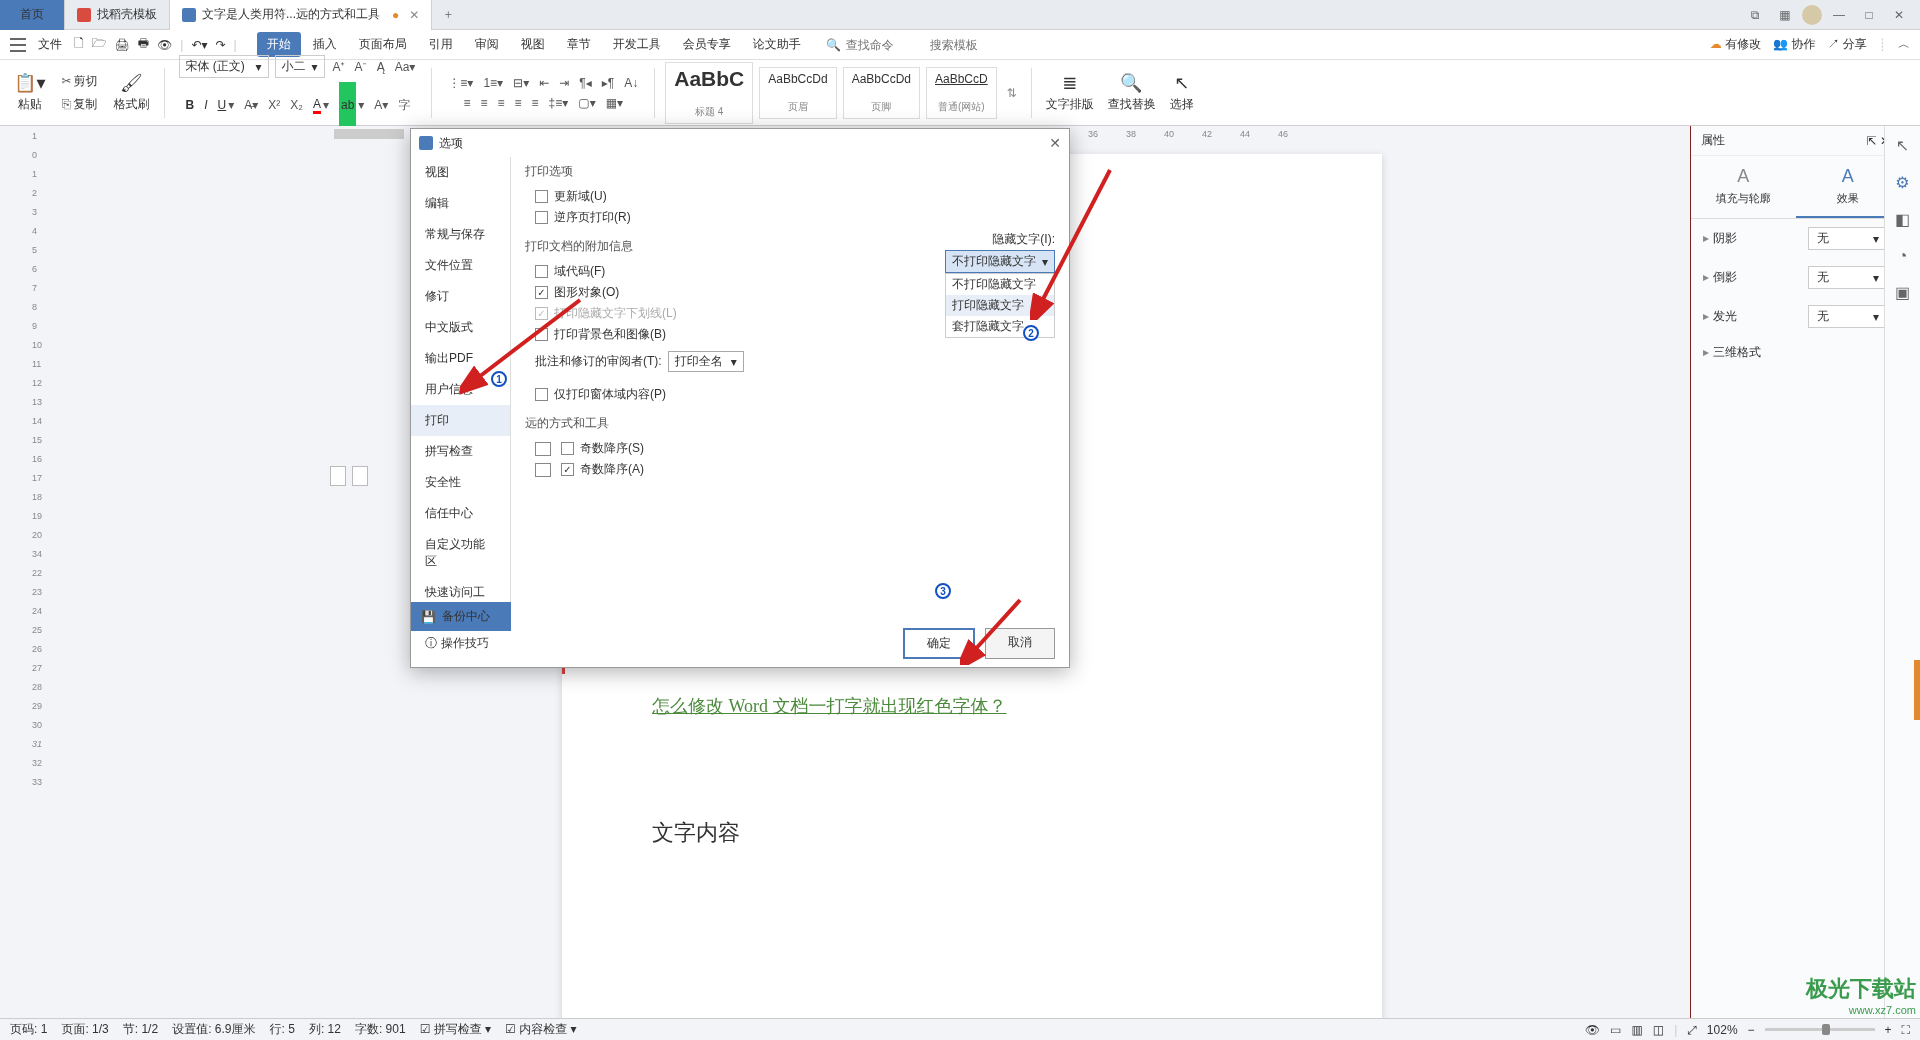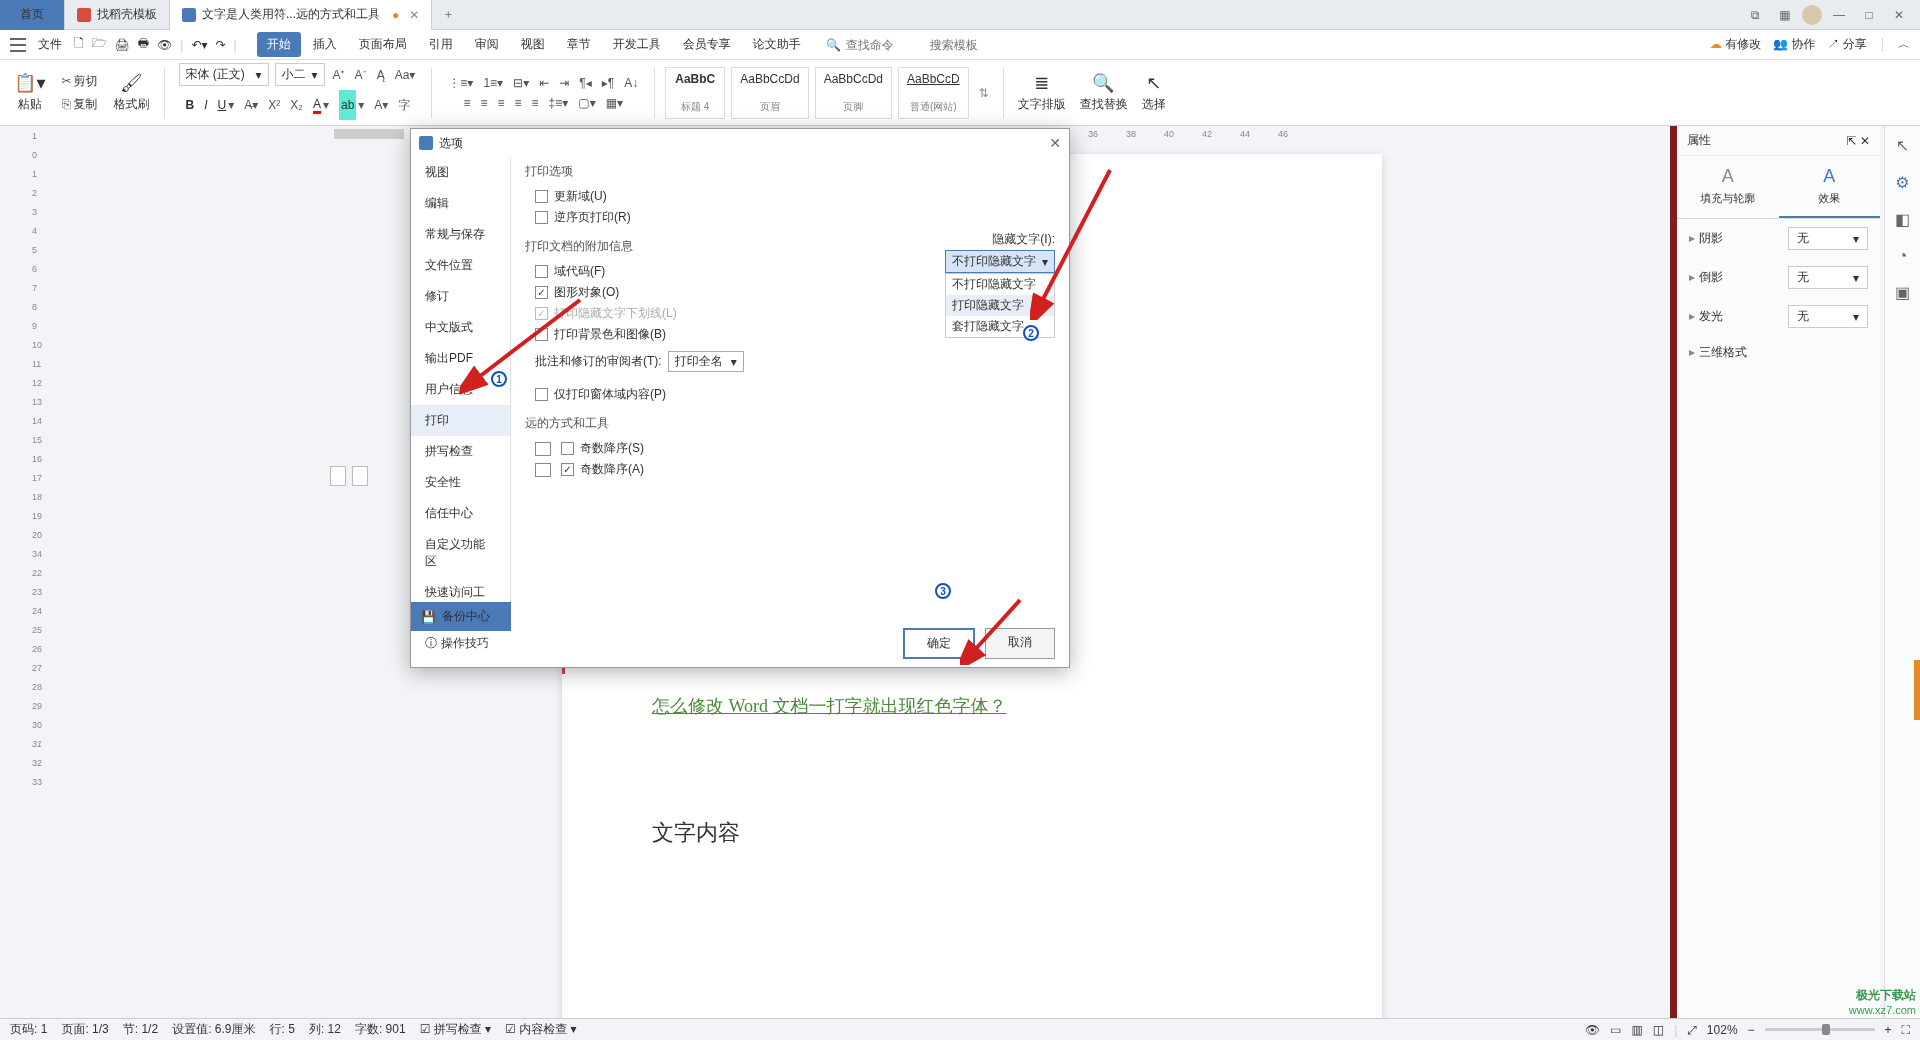--- a/index.html
+++ b/index.html
@@ -44,21 +44,21 @@
 .hruler .tick{position:absolute;top:3px;font-size:9px;color:#888}
 .hruler .grayzone{position:absolute;top:3px;height:10px;background:#ccc}
 .page-wrap{position:absolute;top:18px;left:24px;right:0;bottom:0;overflow:hidden}
 .page{width:820px;min-height:1000px;background:#fff;margin:10px auto;box-shadow:0 2px 8px rgba(0,0,0,.15);padding:80px 90px;position:relative}
 .page .redmark{position:absolute;left:0;top:20px;width:3px;height:50px;background:#e04040}
 .page .redmark2{position:absolute;left:0;top:490px;width:3px;height:30px;background:#e04040}
 .greenlink{color:#4a8a3a;text-decoration:underline;font-size:18px;font-family:SimSun}
 .doc-h2{font-size:22px;font-family:SimSun;margin-top:100px}
 .side-thumbs{position:absolute;left:330px;top:340px;display:flex;gap:6px}
 .thumb{width:16px;height:20px;border:1px solid #bbb;background:#fff}
-.panel-r{position:absolute;right:40px;top:126px;width:210px;bottom:22px;background:#fafbfc;border-left:7px solid #7f1d1d}
+.panel-r{position:absolute;right:20px;top:126px;width:210px;bottom:22px;background:#fafbfc;border-left:1px solid #7f1d1d}
 .panel-hdr{display:flex;justify-content:space-between;padding:6px 10px;border-bottom:1px solid #eee;align-items:center}
 .panel-tabs{display:flex;gap:0;border-bottom:1px solid #ddd}
 .panel-tab{flex:1;text-align:center;padding:10px 0;cursor:pointer}
 .panel-tab .ico{font-size:18px;color:#888}
 .panel-tab.active{border-bottom:2px solid #4a7ab8}
 .panel-tab.active .ico{color:#4a7ab8}
 .panel-tab .lbl{font-size:11px;margin-top:4px}
 .panel-sec{padding:8px 12px;display:flex;justify-content:space-between;align-items:center}
 .panel-sec .arrow{color:#888;margin-right:4px}
 .sel{border:1px solid #ccc;padding:2px 8px;min-width:80px;display:flex;justify-content:space-between;align-items:center;background:#fff}
@@ -92,21 +92,21 @@
 .dlg-btns{margin-left:auto;display:flex;gap:10px}
 .dlg-btn{border:1px solid #999;padding:5px 22px;background:#f4f4f4;cursor:pointer}
 .dlg-btn.primary{border:2px solid #4a7ab8;background:#fff}
 .badge{width:16px;height:16px;border:2px solid #1050c0;border-radius:50%;color:#1050c0;font-size:10px;font-weight:bold;display:inline-flex;align-items:center;justify-content:center;background:#fff}
 .statusbar{position:absolute;left:0;right:0;bottom:0;height:22px;background:#f2f4f7;border-top:1px solid #ccc;display:flex;align-items:center;padding:0 10px;gap:14px;font-size:11px;color:#555}
 .statusbar .sep{color:#ccc}
 .sb-right{margin-left:auto;display:flex;align-items:center;gap:10px}
 .zoom-track{width:110px;height:3px;background:#ccc;position:relative}
 .zoom-track .knob{position:absolute;left:52%;top:-4px;width:8px;height:11px;background:#888;border-radius:2px}
 .watermark{position:absolute;right:4px;bottom:24px;text-align:right;pointer-events:none}
-.watermark .l1{color:#3a9b4e;font-size:12px;font-weight:bold}
+.watermark .l1{color:#3a9b4e;font-size:22px;font-weight:bold}
 .watermark .l2{color:#3a9b4e;font-size:11px}
 svg.arrow{position:absolute;pointer-events:none;z-index:200}
 .page-icon{width:16px;height:14px;display:inline-block;border:1px solid #888;position:relative;margin-right:4px}
 </style>
 </head>
 <body>
 
 <div class="titlebar">
   <div class="tab home">
       <span>首页</span>
@@ -210,21 +210,21 @@
           <b>B</b>
         </span>
       <span class="rib-btn">
           <i>I</i>
         </span>
       <span class="rib-btn"><u>U</u>▾</span>
       <span class="rib-btn">A̶▾</span>
       <span class="rib-btn">X²</span>
       <span class="rib-btn">X₂</span>
       <span class="rib-btn"><span style="border-bottom:3px solid red">A</span>▾</span>
-      <span class="rib-btn"><span style="background:#5eead4;padding:8px 2px">ab</span>▾</span>
+      <span class="rib-btn"><span style="background:#22c55e;padding:16px 2px">ab</span>▾</span>
       <span class="rib-btn">A▾</span>
       <span class="rib-btn">字</span>
     </div>
   </div>
   <div class="rib-sep"></div>
   <div class="rib-group">
     <div class="rib-row">
       <span class="rib-btn">⋮≡▾</span>
       <span class="rib-btn">1≡▾</span>
       <span class="rib-btn">⊟▾</span>
@@ -241,21 +241,21 @@
       <span class="rib-btn">≡</span>
       <span class="rib-btn">≡</span>
       <span class="rib-btn">‡≡▾</span>
       <span class="rib-btn">▢▾</span>
       <span class="rib-btn">▦▾</span>
     </div>
   </div>
   <div class="rib-sep"></div>
   <div class="rib-row">
     <div class="style-swatch">
-        <div style="font-size:12px;font-weight:bold">AaBbC</div>
+        <div style="font-size:21px;font-weight:bold">AaBbC</div>
         <div class="nm">标题 4</div>
       </div>
     <div class="style-swatch">
         <div>AaBbCcDd</div>
         <div class="nm">页眉</div>
       </div>
     <div class="style-swatch">
         <div>AaBbCcDd</div>
         <div class="nm">页脚</div>
       </div>

